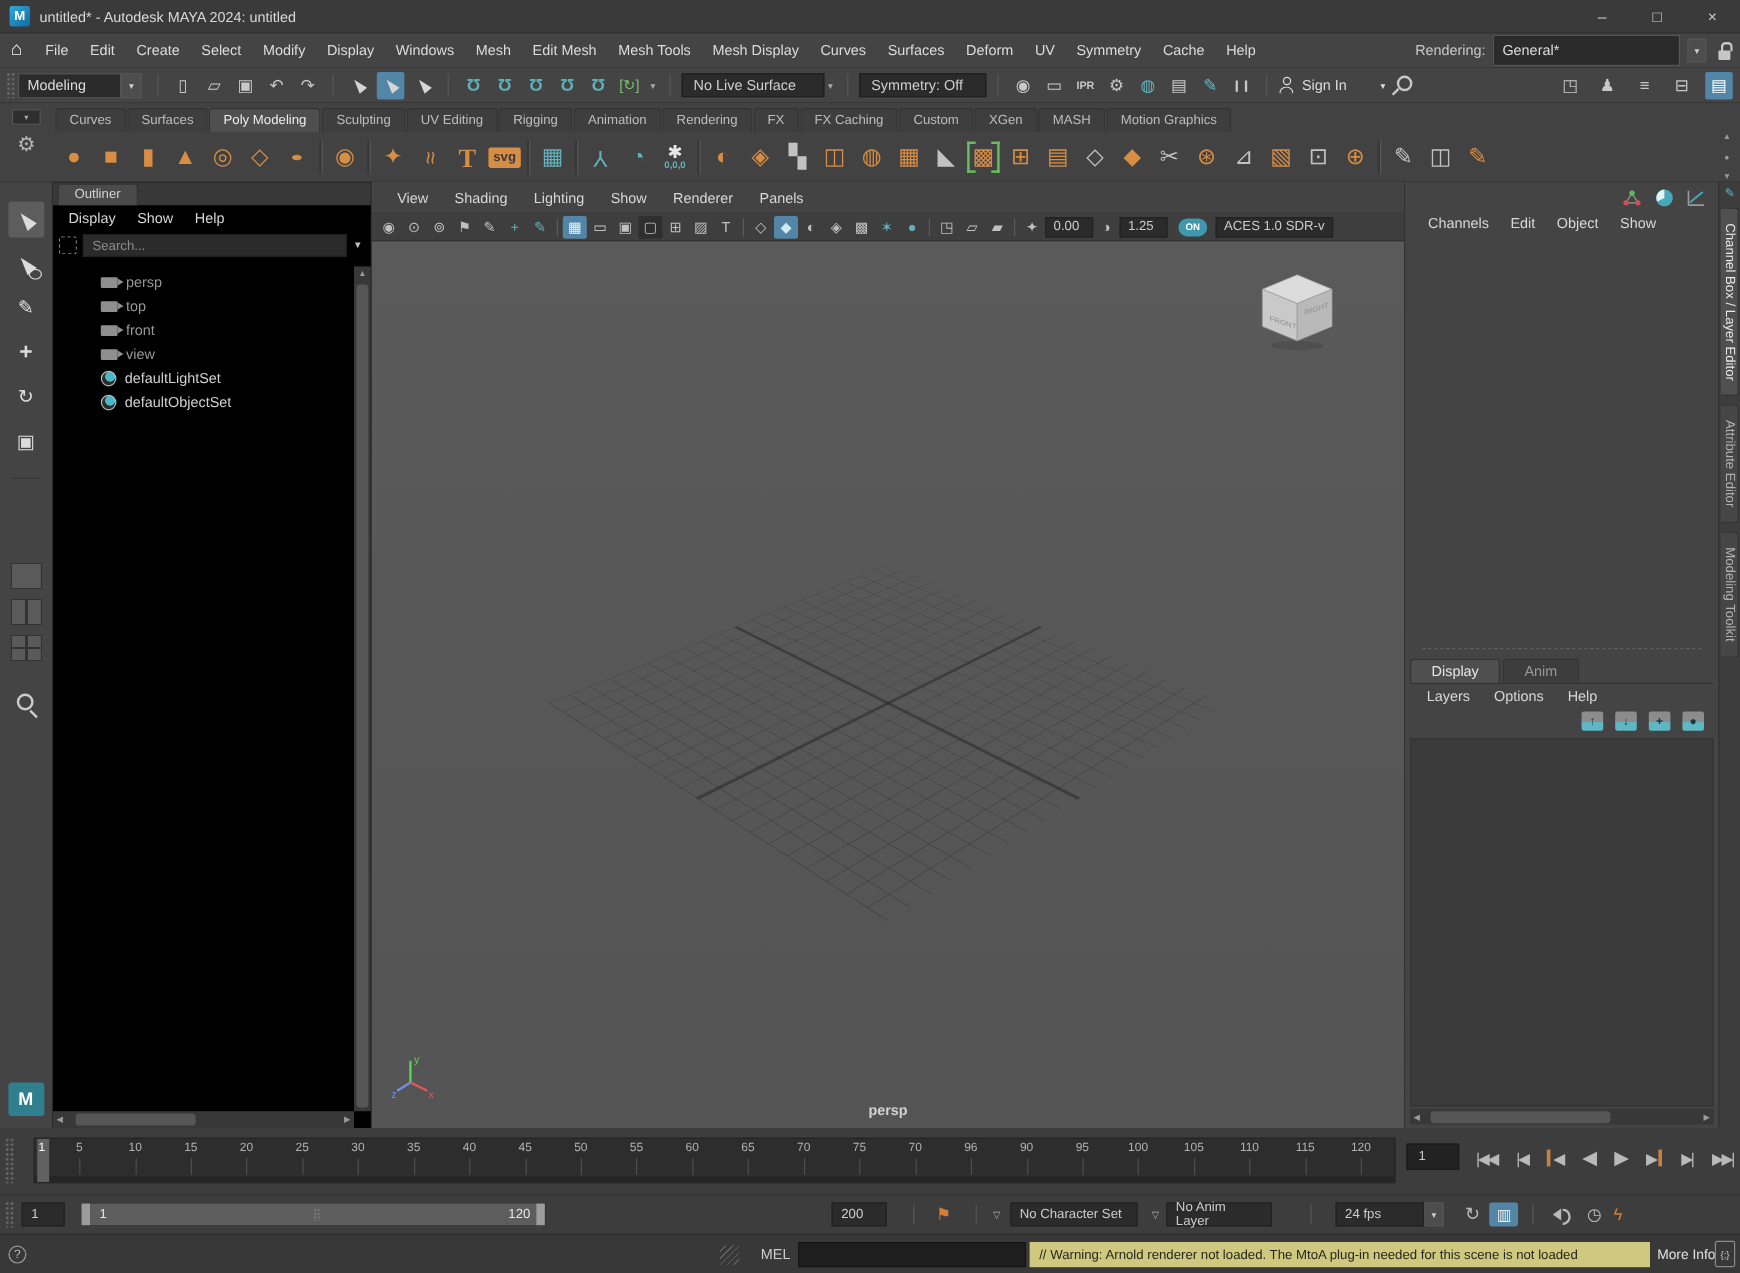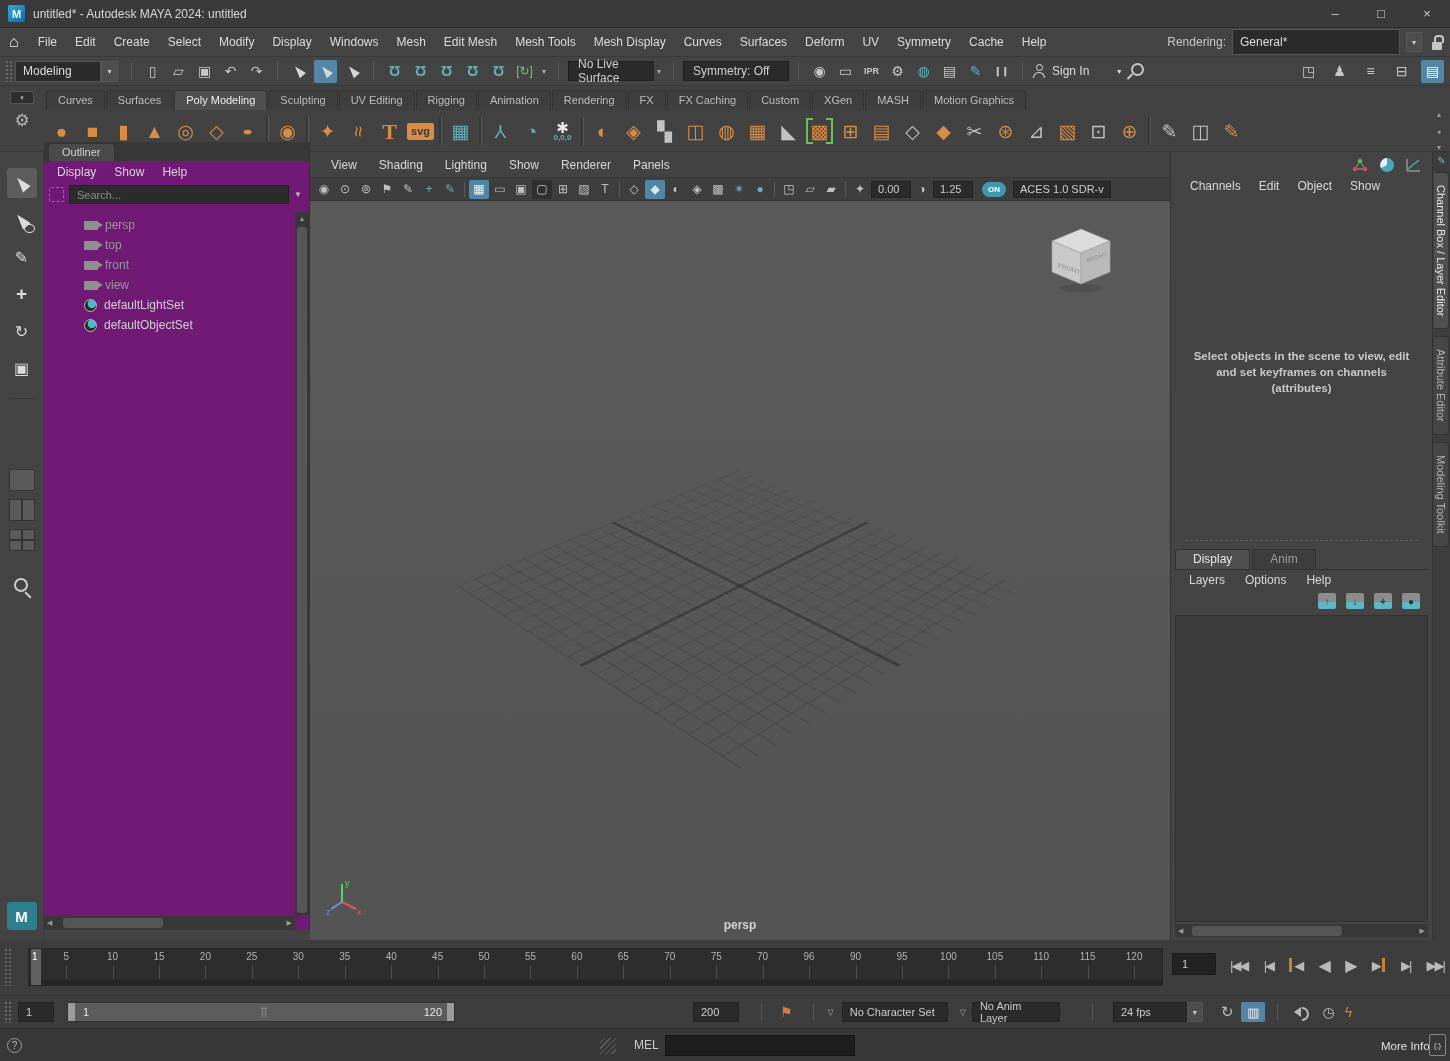--- a/index.html
+++ b/index.html
@@ -13,21 +13,21 @@
   .tb-title{color:#d8d8d8;font-size:12px;}
   .win-controls{margin-left:auto;display:flex;height:28px;}
   .win-btn{width:46px;height:28px;display:flex;align-items:center;justify-content:center;color:#ccc;font-size:13px;}
 
   
   .menu-bar{position:absolute;top:28px;left:0;right:0;height:29px;background:#444;border-bottom:1px solid #393939;display:flex;align-items:center;}
   .home-icon{margin:0 10px 0 9px;color:#ececec;font-size:16px;}
   .menu-item{padding:0 9px;color:#dcdcdc;}
   .workspace{margin-left:auto;display:flex;align-items:center;gap:6px;margin-right:6px;}
   .ws-label{color:#c8c8c8;}
-  .ws-select{width:168px;height:20px;background:#2b2b2b;border:1px solid #555;display:flex;align-items:center;padding:12px 7px;color:#ddd;}
+  .ws-select{width:156px;height:20px;background:#2b2b2b;border:1px solid #555;display:flex;align-items:center;padding:12px 7px;color:#ddd;}
   .ws-arrow{width:16px;height:20px;background:#4d4d4d;border:1px solid #555;display:flex;align-items:center;justify-content:center;font-size:8px;color:#ccc;}
   .lockicon{position:relative;width:12px;height:15px;margin-left:4px;}
   .lockicon::before{content:"";position:absolute;top:0;left:2px;width:6px;height:6px;border:2px solid #c6c6c6;border-bottom:none;border-radius:4px 4px 0 0;}
   .lockicon::after{content:"";position:absolute;bottom:0;left:0;width:10px;height:8px;background:#c6c6c6;border-radius:1px;}
 
   
   .toolbar{position:absolute;top:57px;left:0;right:0;height:29px;background:#444;border-bottom:1px solid #383838;display:flex;align-items:center;padding-left:2px;}
   .grip{width:7px;height:22px;margin:0 3px;background-image:radial-gradient(#6a6a6a 1px,transparent 1.2px);background-size:4px 4px;}
   .mode-select{width:86px;height:21px;background:#2b2b2b;border:1px solid #555;display:flex;align-items:center;padding:0 7px;color:#ddd;}
   .mode-arrow{width:17px;height:21px;background:#4d4d4d;border:1px solid #555;margin-right:4px;display:flex;align-items:center;justify-content:center;font-size:8px;}
@@ -86,21 +86,21 @@
   .toolbox-sep{width:26px;height:1px;background:#383838;margin:8px 0 70px;}
   .lay{width:26px;height:22px;margin-bottom:8px;border:1px solid #333;background-color:#5a5a5a;}
   .lay.four{background-image:linear-gradient(90deg,transparent 46%,#333 46% 54%,transparent 54%),linear-gradient(transparent 46%,#333 46% 54%,transparent 54%);}
   .lay.two{background-image:linear-gradient(90deg,transparent 46%,#333 46% 54%,transparent 54%);}
   .tool.zoomt{margin-top:14px;}
   .tool.zoomt::before{content:"";position:absolute;top:5px;left:7px;width:10px;height:10px;border:2px solid #ccc;border-radius:50%;}
   .tool.zoomt::after{content:"";position:absolute;bottom:4px;right:8px;width:2px;height:8px;background:#ccc;transform:rotate(-45deg);}
   .avatar{margin-top:auto;margin-bottom:10px;width:30px;height:28px;background:#2f7f8e;border-radius:3px;color:#fff;font-weight:bold;font-size:15px;display:flex;align-items:center;justify-content:center;}
 
   
-  .outliner{position:absolute;left:44px;top:142px;width:266px;height:788px;background:#701a75;border-right:1px solid #333;}
+  .outliner{position:absolute;left:44px;top:152px;width:266px;height:788px;background:#000000;border-right:1px solid #333;}
   .outliner-tabrow{height:19px;background:#383838;display:flex;align-items:flex-end;padding-left:4px;}
   .outliner-tab{background:#4a4a4a;color:#d2d2d2;font-size:11px;padding:2px 13px 3px;border:1px solid #333;border-bottom:none;border-radius:3px 3px 0 0;}
   .outliner-menus{height:22px;display:flex;align-items:center;padding-left:4px;}
   .o-menu{padding:0 9px;font-size:12px;color:#d6d6d6;}
   .search-row{display:flex;align-items:center;padding:2px 5px;gap:5px;}
   .corner-box{width:15px;height:15px;border:1px dashed #808080;border-radius:2px;}
   .search-input{flex:1;height:19px;background:#2b2b2b;border:1px solid #222;color:#ccc;padding:0 7px;font-size:11px;outline:none;}
   .search-input::placeholder{color:#8d8d8d;}
   .search-arrow{font-size:8px;color:#bbb;margin-right:2px;}
   .tree{position:absolute;top:70px;left:0;right:14px;bottom:14px;overflow:hidden;padding-top:3px;}
@@ -314,21 +314,21 @@
           <span class="g">Ω</span>
         </div>
         <div class="tb-ic green">
           <span class="g">[↻]</span>
         </div>
         <div class="tb-ic tiny">
           <span class="g">▾</span>
         </div>
       </div>
     <div class="tb-sep"></div>
-    <div class="tb-field" style="width:86px">No Live Surface</div>
+    <div class="tb-field" style="width:119px">No Live Surface</div>
     <div class="tb-ic tiny">▾</div>
     <div class="tb-sep"></div>
     <div class="tb-field" style="width:106px">Symmetry: Off</div>
     <div class="tb-sep"></div>
     <div style="display:flex;gap:3px">
 
     <div class="tb-ic">
           <span class="g">◉</span>
         </div>
         <div class="tb-ic">
@@ -871,21 +871,20 @@
         <polyline points="2,11 8,6 13,2" stroke="#49a8b8" stroke-width="1.6" fill="none"></polyline>
       </svg>
     </div>
     <div class="rp-menus">
 
     <div class="rp-menu">Channels</div>
         <div class="rp-menu">Edit</div>
         <div class="rp-menu">Object</div>
         <div class="rp-menu">Show</div>
       </div>
-    <div class="rp-message">Select objects in the scene to view, edit and set keyframes on channels (attributes)</div>
     <div class="rp-divider"></div>
     <div class="layer-tabs">
 
     <div class="layer-tab "><span>Display</span></div>
         <div class="layer-tab inactive"><span>Anim</span></div>
       </div>
     <div class="layer-menus">
 
     <div class="layer-menu">Layers</div>
         <div class="layer-menu">Options</div>
@@ -1110,17 +1109,18 @@
     <div class="spk" style="margin-left:16px"></div>
     <div class="rr-ic" style="margin-left:12px;font-size:14px">◷</div>
     <div class="rr-ic orange" style="margin-left:10px">ϟ</div>
   </div>
 
   <div class="command-row">
     <div class="help-circle">?</div>
     <div class="diag-grip"></div>
     <div class="mel-label">MEL</div>
     <input class="mel-input" value="" style="">
+    <div class="warning-bar">// Warning: Arnold renderer not loaded. The MtoA plug-in needed for this scene is not loaded</div>
     <div class="more-info">More Info</div>
     <div class="script-icon">{;}</div>
   </div>
 
 </div>
 
 </body></html>

